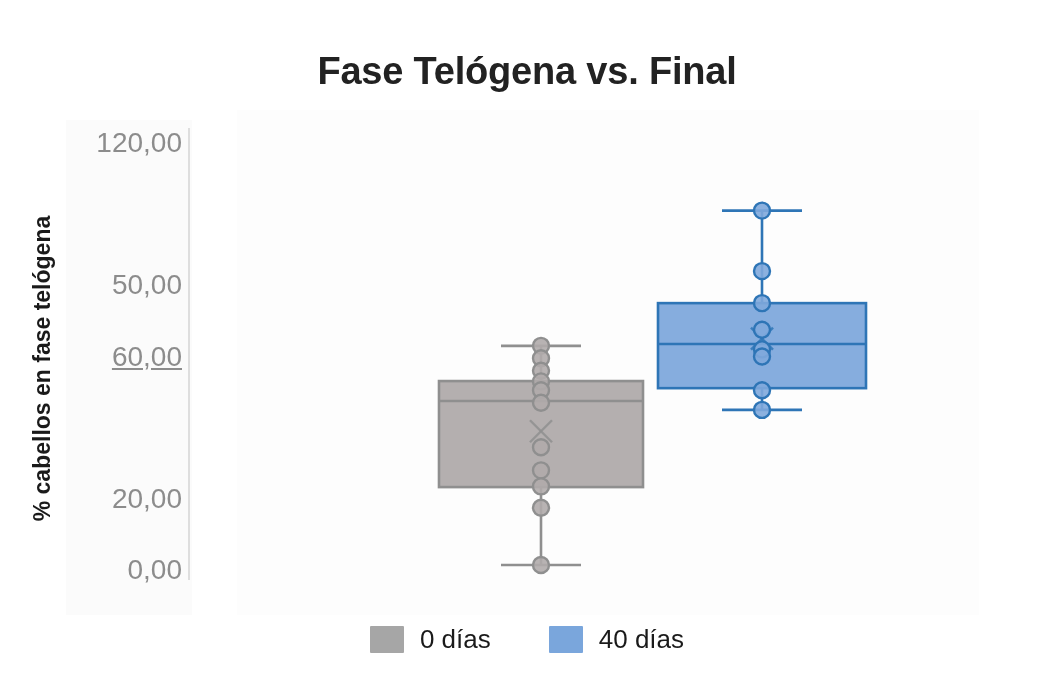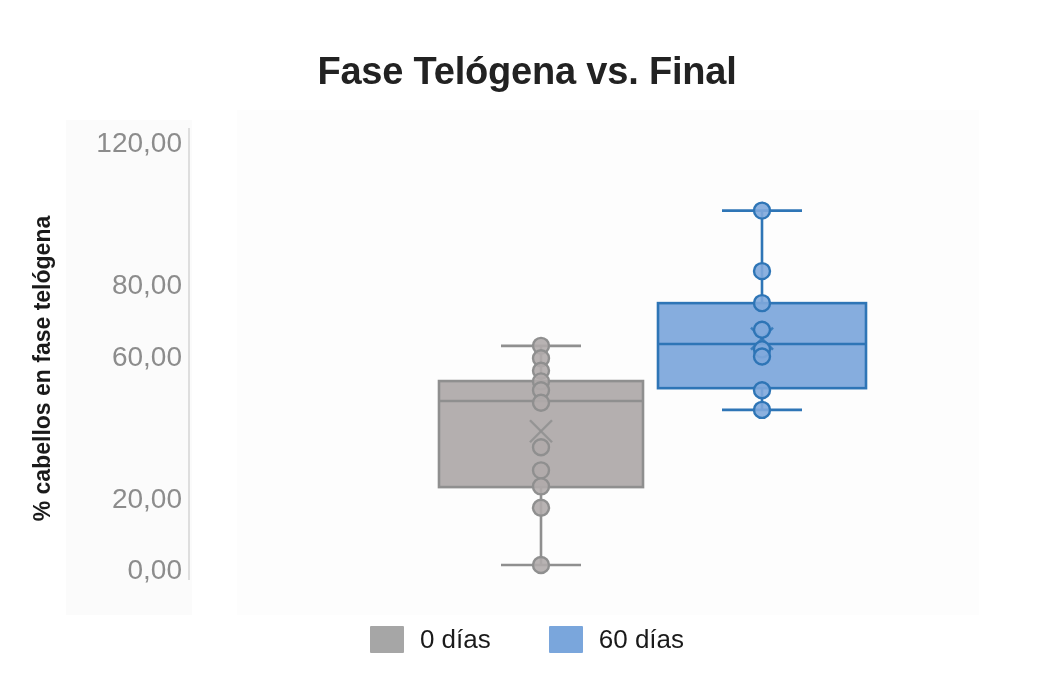--- a/index.html
+++ b/index.html
@@ -70,22 +70,22 @@
   <div id="plot-bg"></div>
   <div id="axis-bg"></div>
 
   <div id="chart-title">Fase Telógena vs. Final</div>
 
   <div id="y-axis-title">% cabellos en fase telógena</div>
 
   <div id="y-ticks-wrap">
       <div class="y-tick-label" style="top: 570px;">0,00</div>
       <div class="y-tick-label" style="top: 498.833px; text-align: right;">20,00</div>
-      <div class="y-tick-label" style="top: 356.5px;">60,00</div>
-      <div class="y-tick-label" style="top: 285.333px;">80,00</div>
+      <div class="y-tick-label" style="top: 356.5px; text-decoration: underline;">60,00</div>
+      <div class="y-tick-label" style="top: 285.333px;">50,00</div>
       <div class="y-tick-label" style="top: 143px;">120,00</div>
     </div>
   <div id="y-axis-line"></div>
 
   <svg id="plot-svg" viewBox="0 0 1054 690" xmlns="http://www.w3.org/2000/svg">
       <g>
         <line x1="541" y1="345.825" x2="541" y2="381.0525" stroke="#8f8f8f" stroke-width="2.6"></line>
         <line x1="541" y1="487.0908333333333" x2="541" y2="565.0183333333333" stroke="#8f8f8f" stroke-width="2.6"></line>
         <line x1="501" y1="345.825" x2="581" y2="345.825" stroke="#8f8f8f" stroke-width="2.6"></line>
         <line x1="501" y1="565.0183333333333" x2="581" y2="565.0183333333333" stroke="#8f8f8f" stroke-width="2.6"></line>
@@ -125,17 +125,17 @@
       </g>
     </svg>
 
   <div id="legend">
       <div class="legend-item">
         <span class="legend-swatch" style="background: rgb(166, 166, 166);"></span>
         <span class="legend-label">0 días</span>
       </div>
       <div class="legend-item">
         <span class="legend-swatch" style="background: rgb(122, 166, 220);"></span>
-        <span class="legend-label">60 días</span>
+        <span class="legend-label">40 días</span>
       </div>
     </div>
 
 </div>
 
 </body></html>

